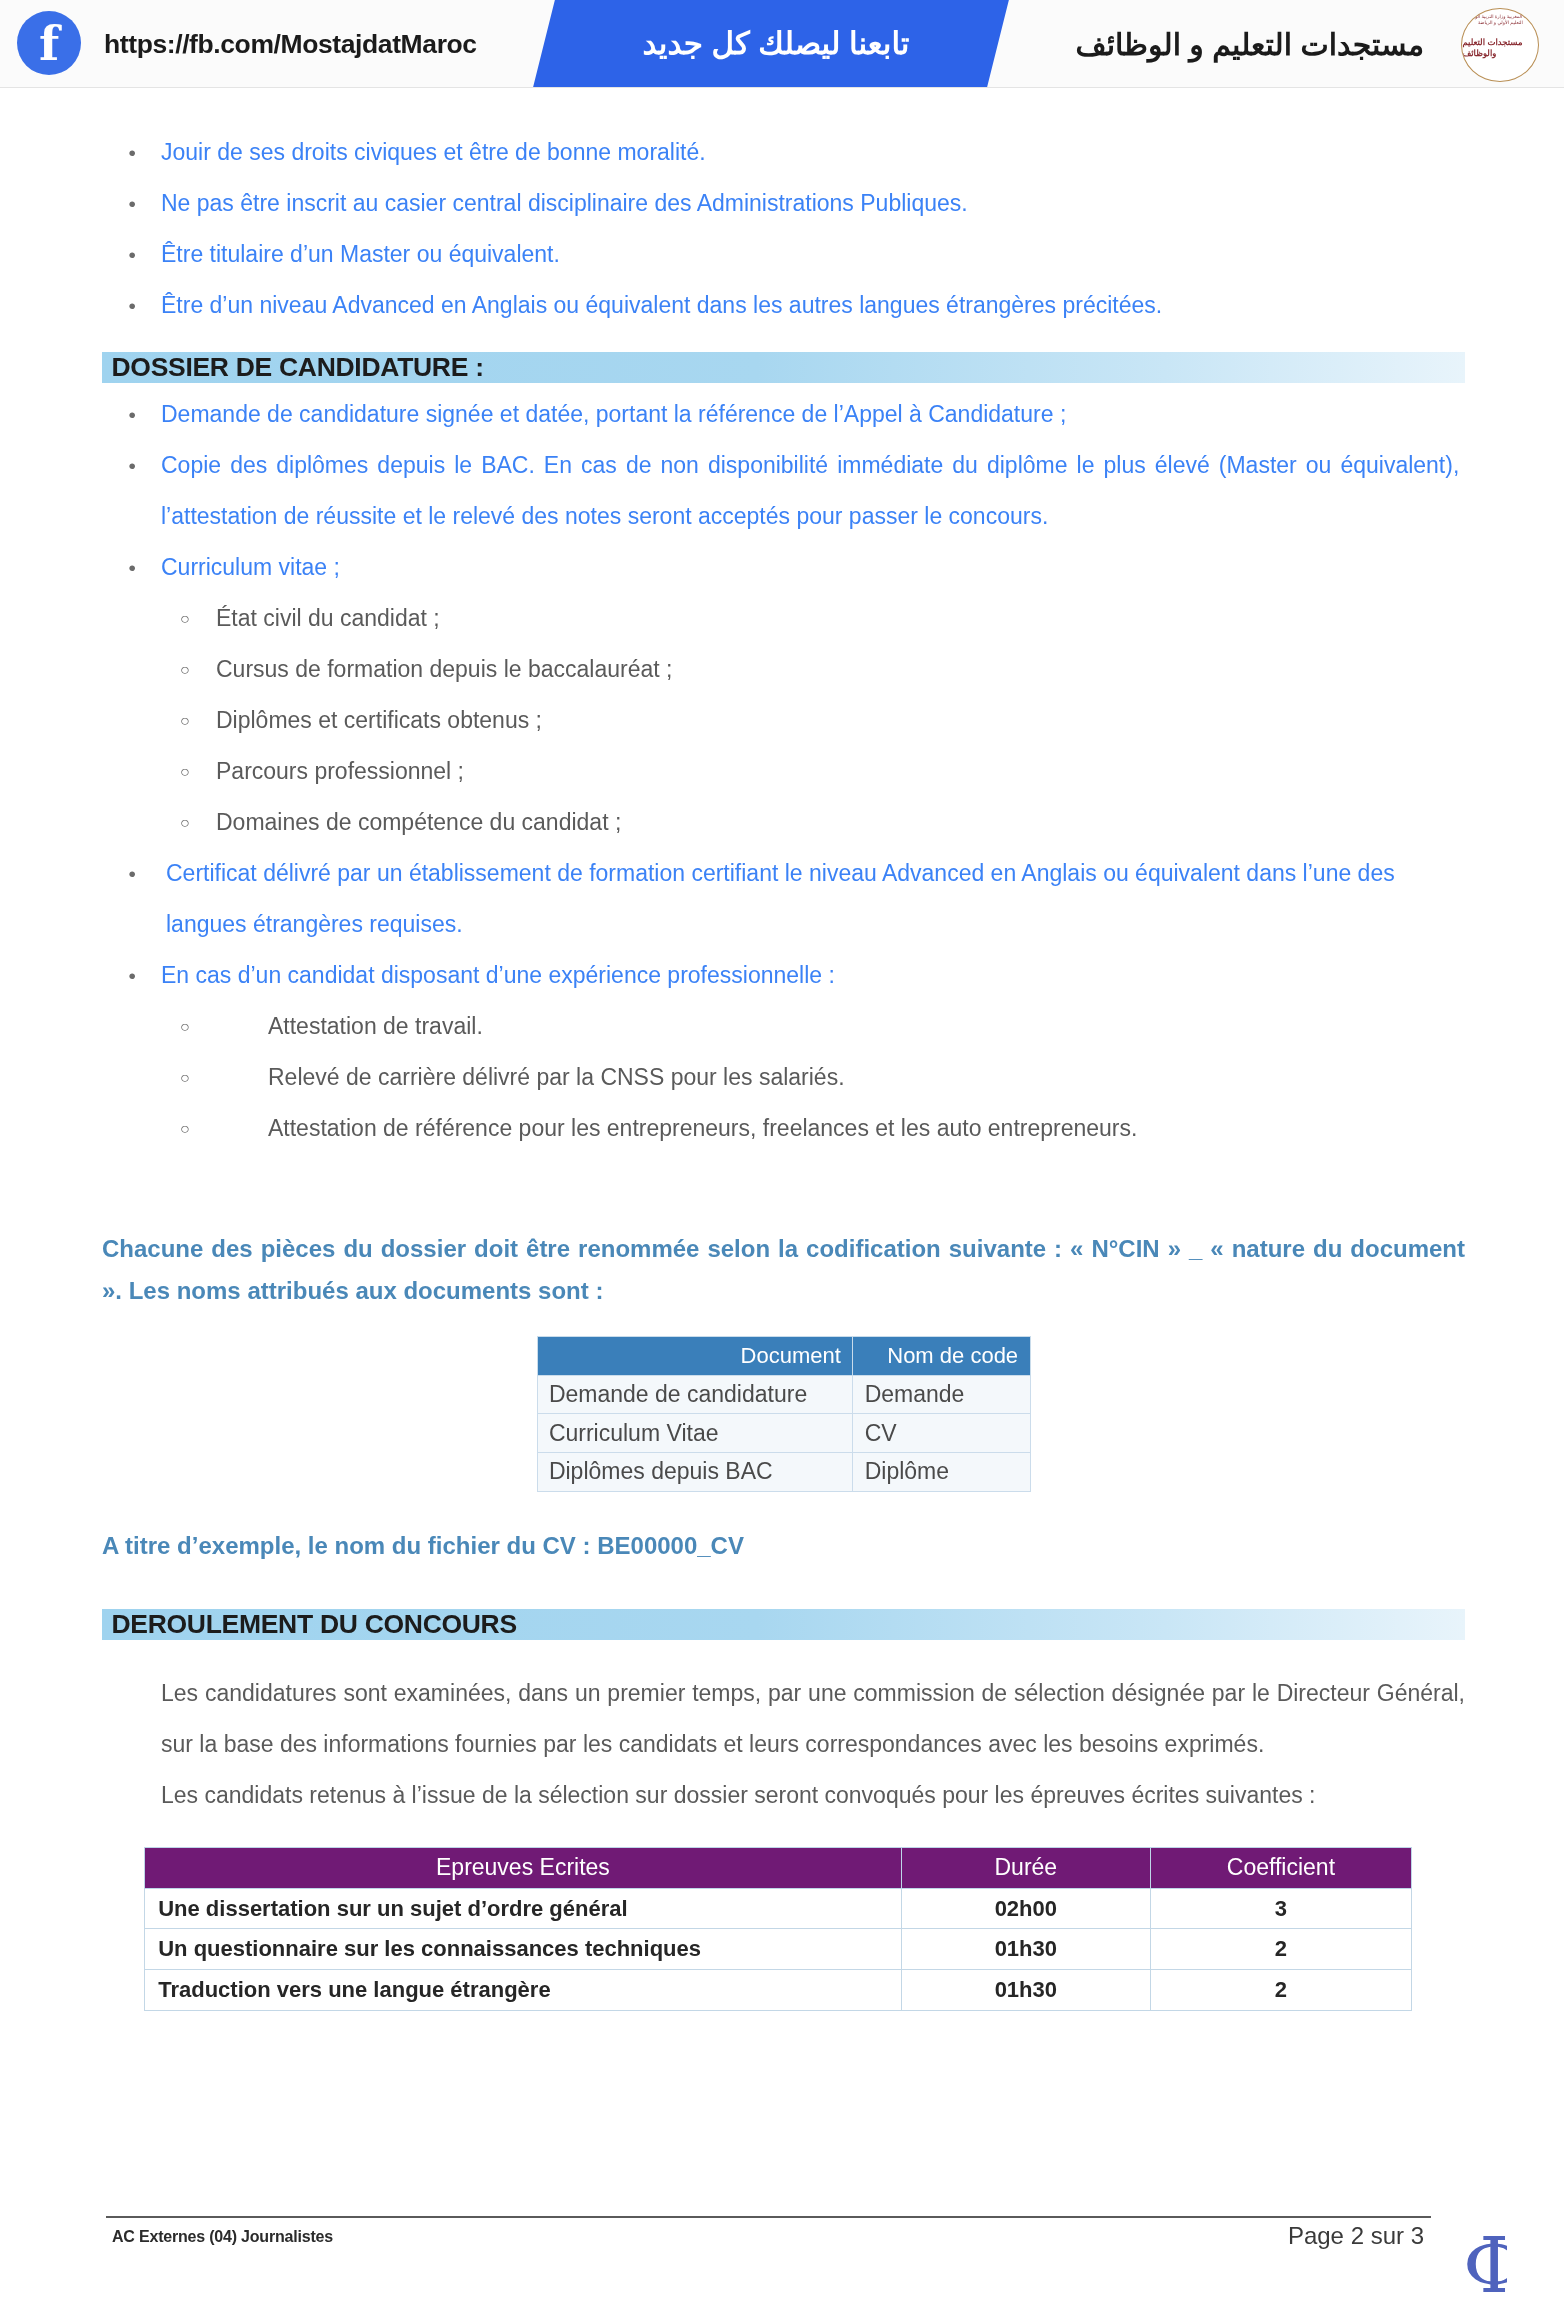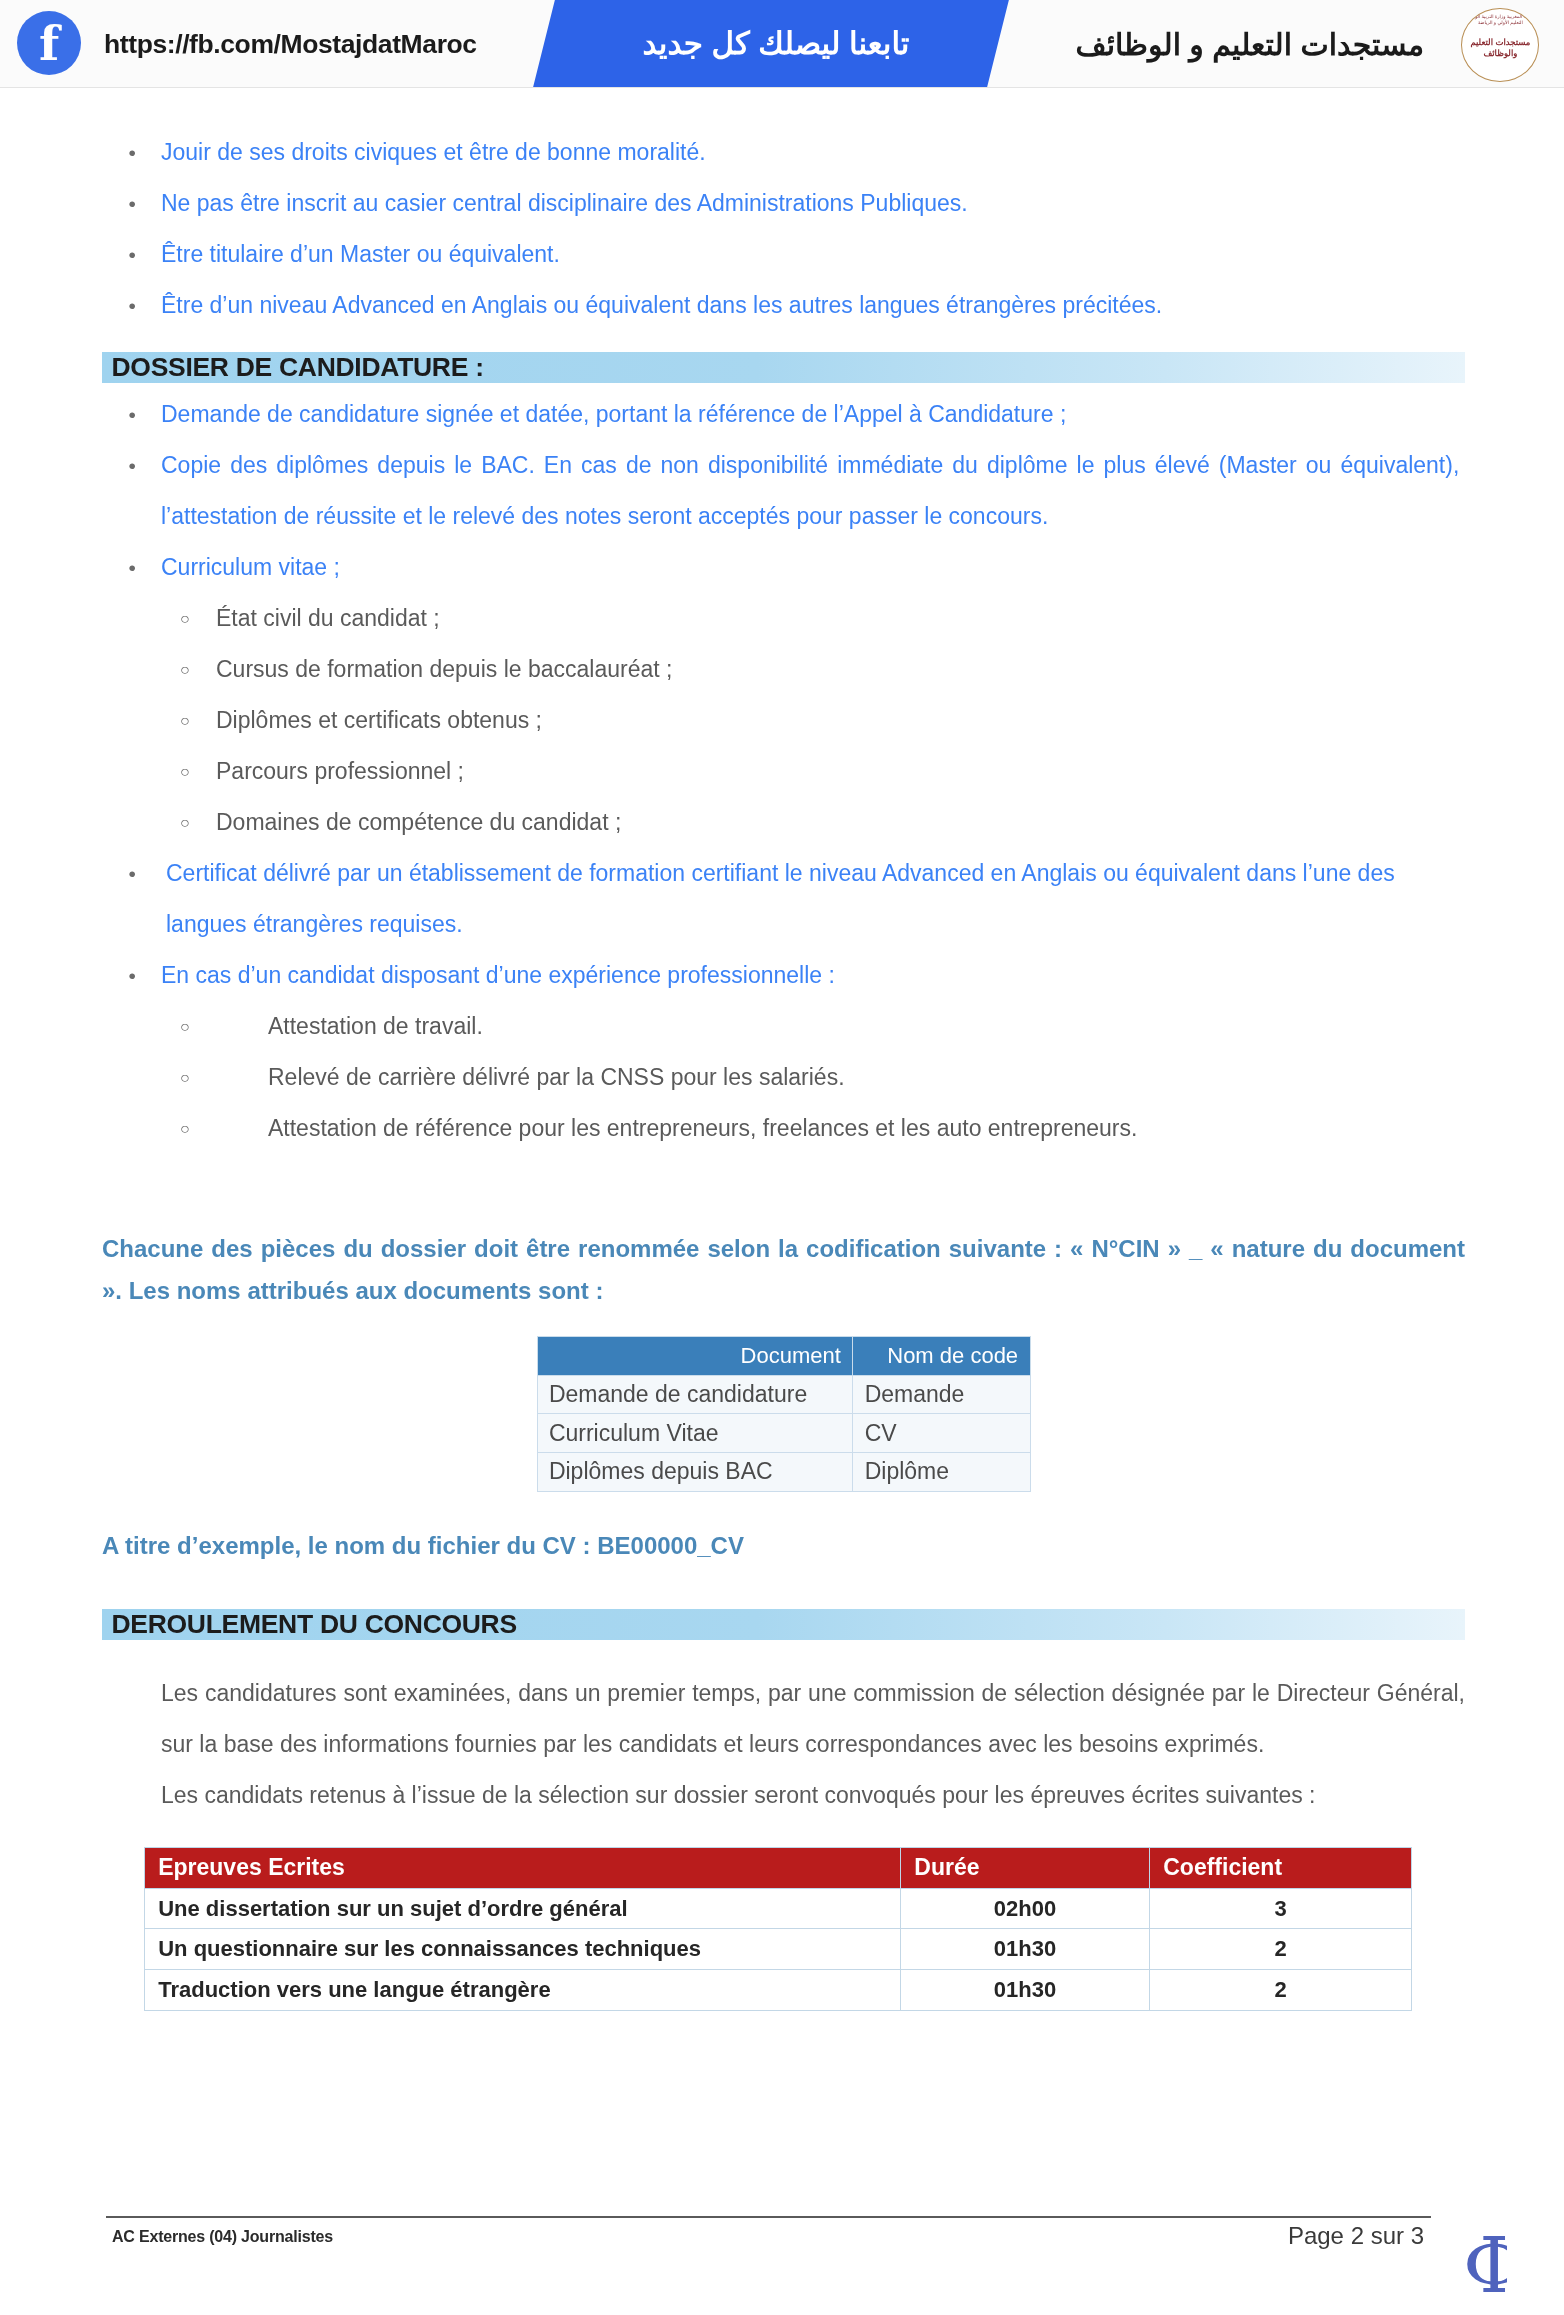--- a/index.html
+++ b/index.html
@@ -104,21 +104,21 @@
     top: 5.7px; left: 0; right: 0;
     text-align: center;
     font-size: 4.7px;
     color: #8c2f35;
     line-height: 1.25;
     direction: rtl;
   }
   .seal .seal-mid {
     position: absolute;
     top: 28px; left: 0; right: 0;
-    text-align: center;
+    text-align: left;
     font-size: 8.5px;
     color: #8c2f35;
     font-weight: bold;
     line-height: 1.3;
     direction: rtl;
   }
 
   
   .page {
     position: absolute;
@@ -241,25 +241,25 @@
   .tbl1 .col-a { width: 329px; }
   .tbl1 .col-b { width: 165px; }
 
   
   .tbl2 {
     border-collapse: collapse;
     width: 1268px;
     margin-left: 42px;
   }
   .tbl2 th {
-    background: #b91c1c;
+    background: #701a75;
     color: #ffffff;
     font-size: 23px;
-    font-weight: bold;
-    text-align: left;
+    font-weight: normal;
+    text-align: center;
     padding: 2.8px 13.2px;
     height: 34px;
     border: 0.9px solid #bed6e8;
   }
   .tbl2 td {
     background: #ffffff;
     color: #262626;
     font-size: 22px;
     font-weight: bold;
     padding: 2.8px 13.2px;

